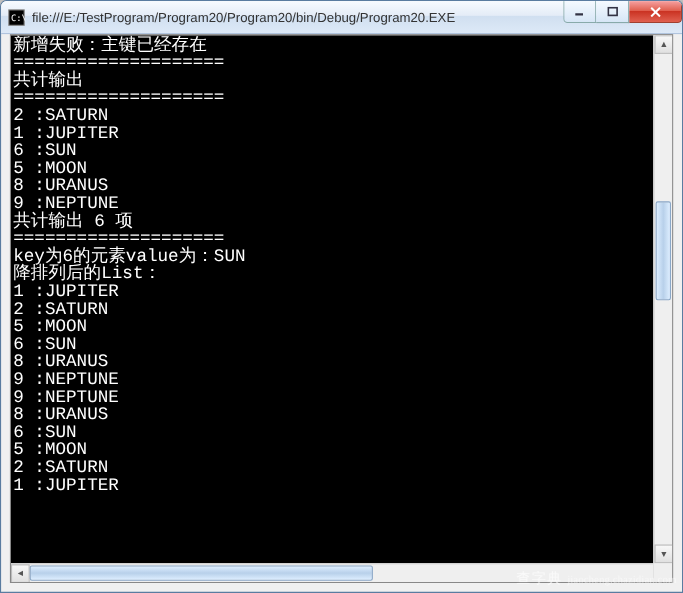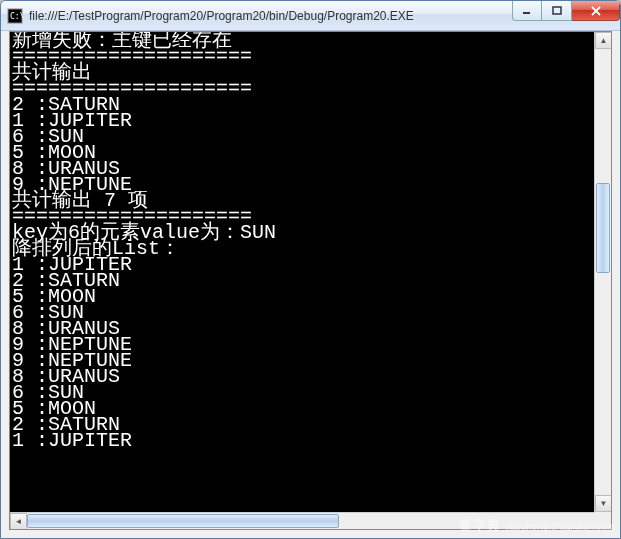--- a/index.html
+++ b/index.html
@@ -82,21 +82,21 @@
     border: 1px solid #888;
     overflow: hidden;
   }
   .console {
     position: absolute;
     left: 0; top: 0;
     right: 17px; bottom: 17px;
     background: #000;
     color: #fff;
     font-family: "Terminal","SimSun","NSimSun","MS Gothic","Courier New",monospace;
-    font-size: 20px;
+    font-size: 16px;
     line-height: 16px;
     padding: 1px 2px;
     white-space: nowrap;
     overflow: hidden;
   }
   .line { height: 16px; }
   .scrollbar-v {
     position: absolute;
     right: 0; top: 0;
     width: 17px; bottom: 17px;
@@ -138,21 +138,21 @@
   .sb-corner {
     position:absolute; right:0; bottom:0;
     width:17px; height:17px;
     background:#efefef;
   }
   .watermark {
     position: absolute;
     right: 6px; bottom: 4px;
     font-size: 13px;
     color: rgba(255,255,255,0.6);
-    font-family: Liberation Sans, sans-serif;
+    font-family: Liberation Serif, serif;
     letter-spacing: 1px;
     pointer-events: none;
     text-shadow: 0 0 2px rgba(255,255,255,0.3);
     margin-top: 20px;
   }
   .watermark .sub { font-size: 10px; letter-spacing: 0; color: rgba(255,255,255,0.45); }
 </style>
 </head>
 <body>
 
@@ -190,21 +190,21 @@
         <div class="line">新增失败：主键已经存在</div>
         <div class="line">====================</div>
         <div class="line">共计输出</div>
         <div class="line">====================</div>
         <div class="line">2       :SATURN</div>
         <div class="line">1       :JUPITER</div>
         <div class="line">6       :SUN</div>
         <div class="line">5       :MOON</div>
         <div class="line">8       :URANUS</div>
         <div class="line">9       :NEPTUNE</div>
-        <div class="line">共计输出 7 项</div>
+        <div class="line">共计输出 6 项</div>
         <div class="line">====================</div>
         <div class="line">key为6的元素value为：SUN</div>
         <div class="line">降排列后的List：</div>
         <div class="line">1       :JUPITER</div>
         <div class="line">2       :SATURN</div>
         <div class="line">5       :MOON</div>
         <div class="line">6       :SUN</div>
         <div class="line">8       :URANUS</div>
         <div class="line">9       :NEPTUNE</div>
         <div class="line">9       :NEPTUNE</div>

